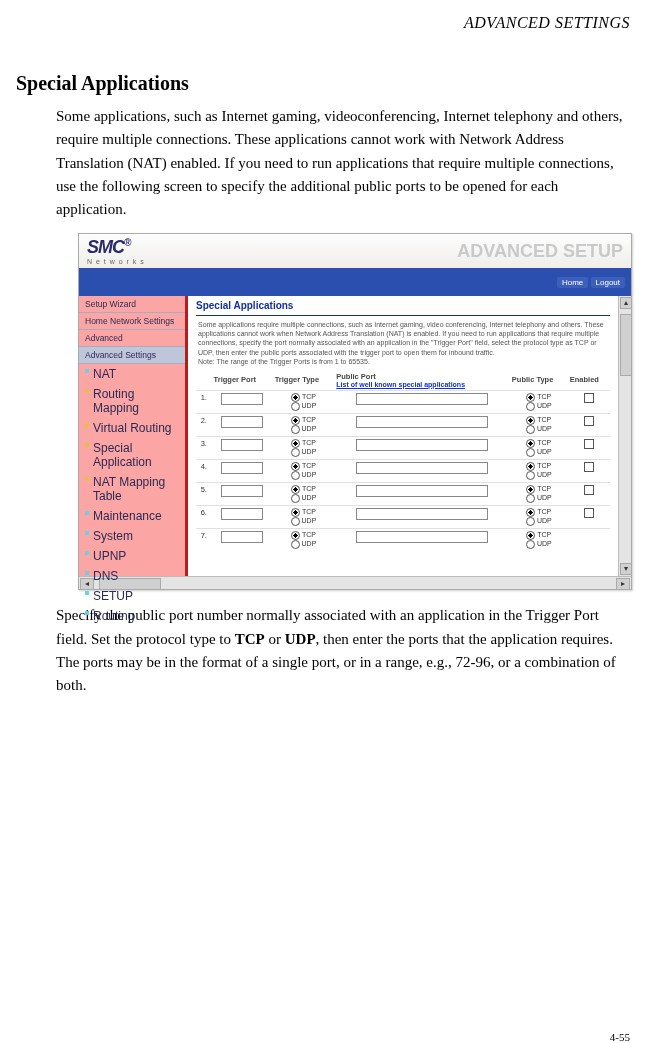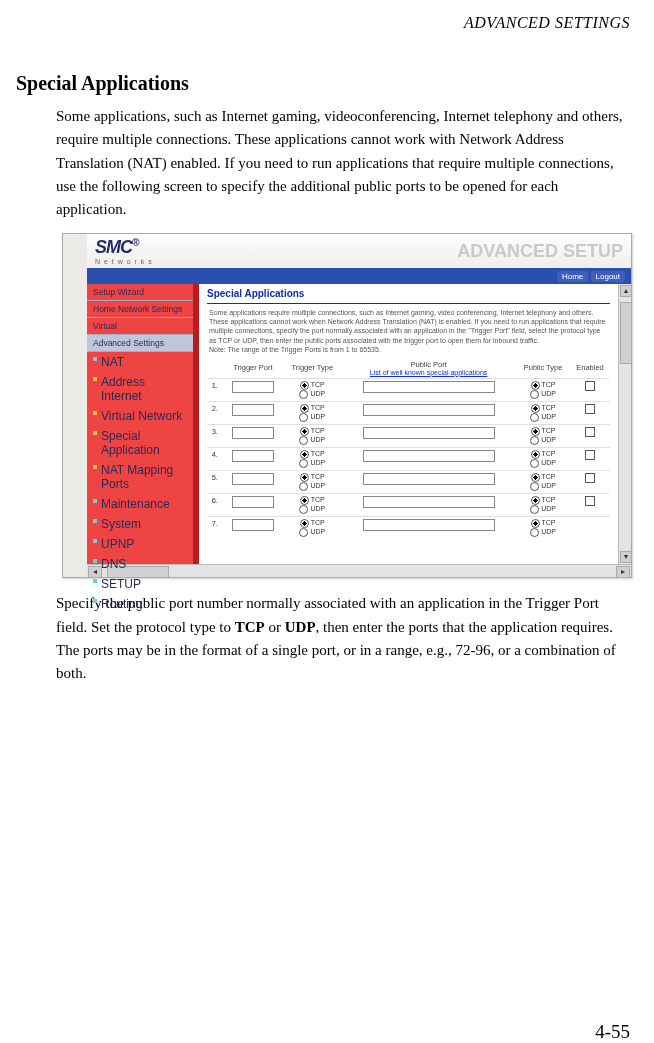--- a/index.html
+++ b/index.html
@@ -26,34 +26,33 @@
   .body-text {
     font-size: 15px;
     line-height: 1.55;
     margin: 0 22px 0 56px;
   }
   .body-text .bold { font-weight: bold; }
   .page-number {
     position: absolute;
     right: 24px;
     bottom: 14px;
-    font-size: 19px;
+    font-size: 11px;
   }
   .page { position: relative; width: 654px; height: 1043px; }
 
   
   .shot-wrap {
-    margin: 12px 22px 14px 62px;
+    margin: 12px 22px 14px 78px;
     border: 1px solid #aaa;
     box-shadow: 1px 1px 2px rgba(0,0,0,.2);
     font-family: Verdana, Arial, sans-serif;
     font-size: 8px;
     color: #333;
     background: #eceae6;
-    padding-left: 24px;
   }
   .shot-top {
     display: flex;
     align-items: center;
     justify-content: space-between;
     height: 34px;
     background: linear-gradient(#fdfdfd,#efeeea);
   }
   .logo {
     font-weight: bold;
@@ -67,49 +66,49 @@
   .net-label { font-size: 7px; color: #666; display:block; font-style:normal; font-weight:normal; letter-spacing:1px;}
   .adv-setup {
     font-size: 18px;
     font-weight: bold;
     color: #c9c9c9;
     padding-right: 8px;
     font-family: Arial, sans-serif;
     text-align: right;
   }
   .bluebar {
-    height: 16px;
+    height: 28px;
     background: #2a4fae;
     display:flex; justify-content:flex-end; align-items:center;
     color:#fff; font-size:8px; padding-right:6px; gap:6px;text-align:center;
   }
   .home-logout span { display:inline-block; padding:1px 5px; background:#3c5fbc; border-radius:2px; }
   .shot-body { display: flex; height: 280px; }
   .sidebar {
     width: 106px;
-    background: #ef4444;
-    border-right: 6px solid #b91c1c;
+    background: #fca5a5;
+    border-right: 3px solid #b91c1c;
     font-size: 8.5px;
     color: #2b2b55;
   }
   .sb-item { padding: 3px 6px; border-bottom:1px solid #a7acc0; font-family: Verdana, sans-serif; }
   .sb-sub { padding-left: 14px; font-size: 12px; border:none; position:relative;}
   .sb-sub.y::before{content:"";position:absolute;left:6px;top:5px;width:4px;height:4px;background:#e6c040;}
   .sb-sub.c::before{content:"";position:absolute;left:6px;top:5px;width:4px;height:4px;background:#6ad0e6;}
   .sb-sel { background:#c0c6da; }
   .main {
     flex: 1;
     background: #fff;
     padding: 0 8px 0 8px;
     overflow: hidden;
   }
   .main-title { color:#1030a0; font-weight:bold; font-size:10px; padding:4px 0 4px 0; border-bottom:1px solid #1030a0;}
   .main-desc { font-size:7px; color:#555; line-height:1.3; padding:4px 2px; }
   .tbl { width:100%; border-collapse:collapse; font-size:7.5px; }
-  .tbl th { font-weight:normal; color:#444; padding:2px; text-align:center;}
+  .tbl th { font-weight:bold; color:#444; padding:2px; text-align:left;}
   .tbl td { padding:2px 3px; vertical-align:top; text-align:center; border-top:1px solid #e0e0e0;}
   .tinput { width:40px; height:10px; border:1px solid #888; background:#fff; display:inline-block;}
   .tinput.wide{ width:130px;}
   .radio-stack{ text-align:left; line-height:1.2; font-size:7px;}
   .radio-dot{ display:inline-block; width:7px;height:7px;border:1px solid #555;border-radius:50%;vertical-align:middle;margin-right:2px;}
   .radio-dot.sel{ background: radial-gradient(circle,#000 0 2px,#fff 2.1px);}
   .chk{display:inline-block;width:8px;height:8px;border:1px solid #555;background:#fff;}
   .link-line{color:#1030d0;text-decoration:underline;display:block;font-size:7px;}
   .scroll-h{height:12px;background:#e4e4e4;border-top:1px solid #bbb;display:flex;}
   .scroll-h .bar{width:60px;height:10px;background:#d0d0d0;margin:1px 0 0 4px;border:1px solid #aaa;}
@@ -142,27 +141,27 @@
     <div class="home-logout">
       <span>Home</span>
       <span>Logout</span>
     </div>
   </div>
   <div class="shot-bodywrap">
   <div class="shot-body">
     <div class="sidebar">
       <div class="sb-item">Setup Wizard</div>
       <div class="sb-item">Home Network Settings</div>
-      <div class="sb-item">Virtual</div>
+      <div class="sb-item">Advanced</div>
       <div class="sb-item sb-sel">Advanced Settings</div>
       <div class="sb-item sb-sub c">NAT</div>
-      <div class="sb-item sb-sub y">Address Internet</div>
-      <div class="sb-item sb-sub y">Virtual Network</div>
+      <div class="sb-item sb-sub y">Routing Mapping</div>
+      <div class="sb-item sb-sub y">Virtual Routing</div>
       <div class="sb-item sb-sub y">Special Application</div>
-      <div class="sb-item sb-sub y">NAT Mapping Ports</div>
+      <div class="sb-item sb-sub y">NAT Mapping Table</div>
       <div class="sb-item sb-sub c">Maintenance</div>
       <div class="sb-item sb-sub c">System</div>
       <div class="sb-item sb-sub c">UPNP</div>
       <div class="sb-item sb-sub c">DNS</div>
       <div class="sb-item sb-sub c">SETUP</div>
       <div class="sb-item sb-sub c">Routing</div>
     </div>
     <div class="main">
       <div class="main-title">Special Applications</div>
       <div class="main-desc">

